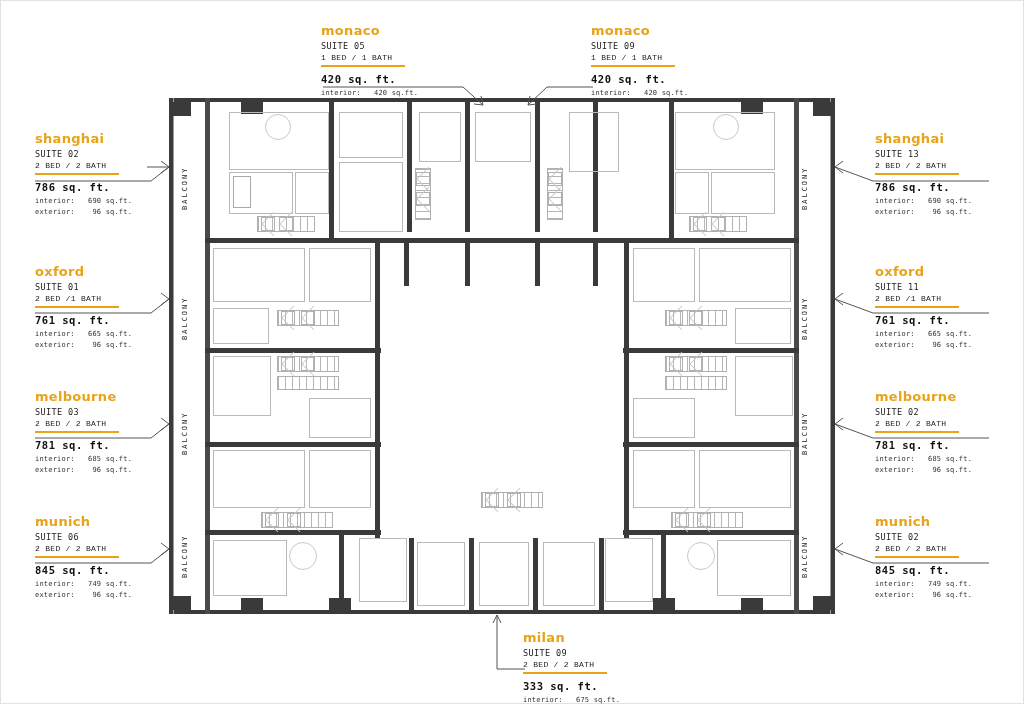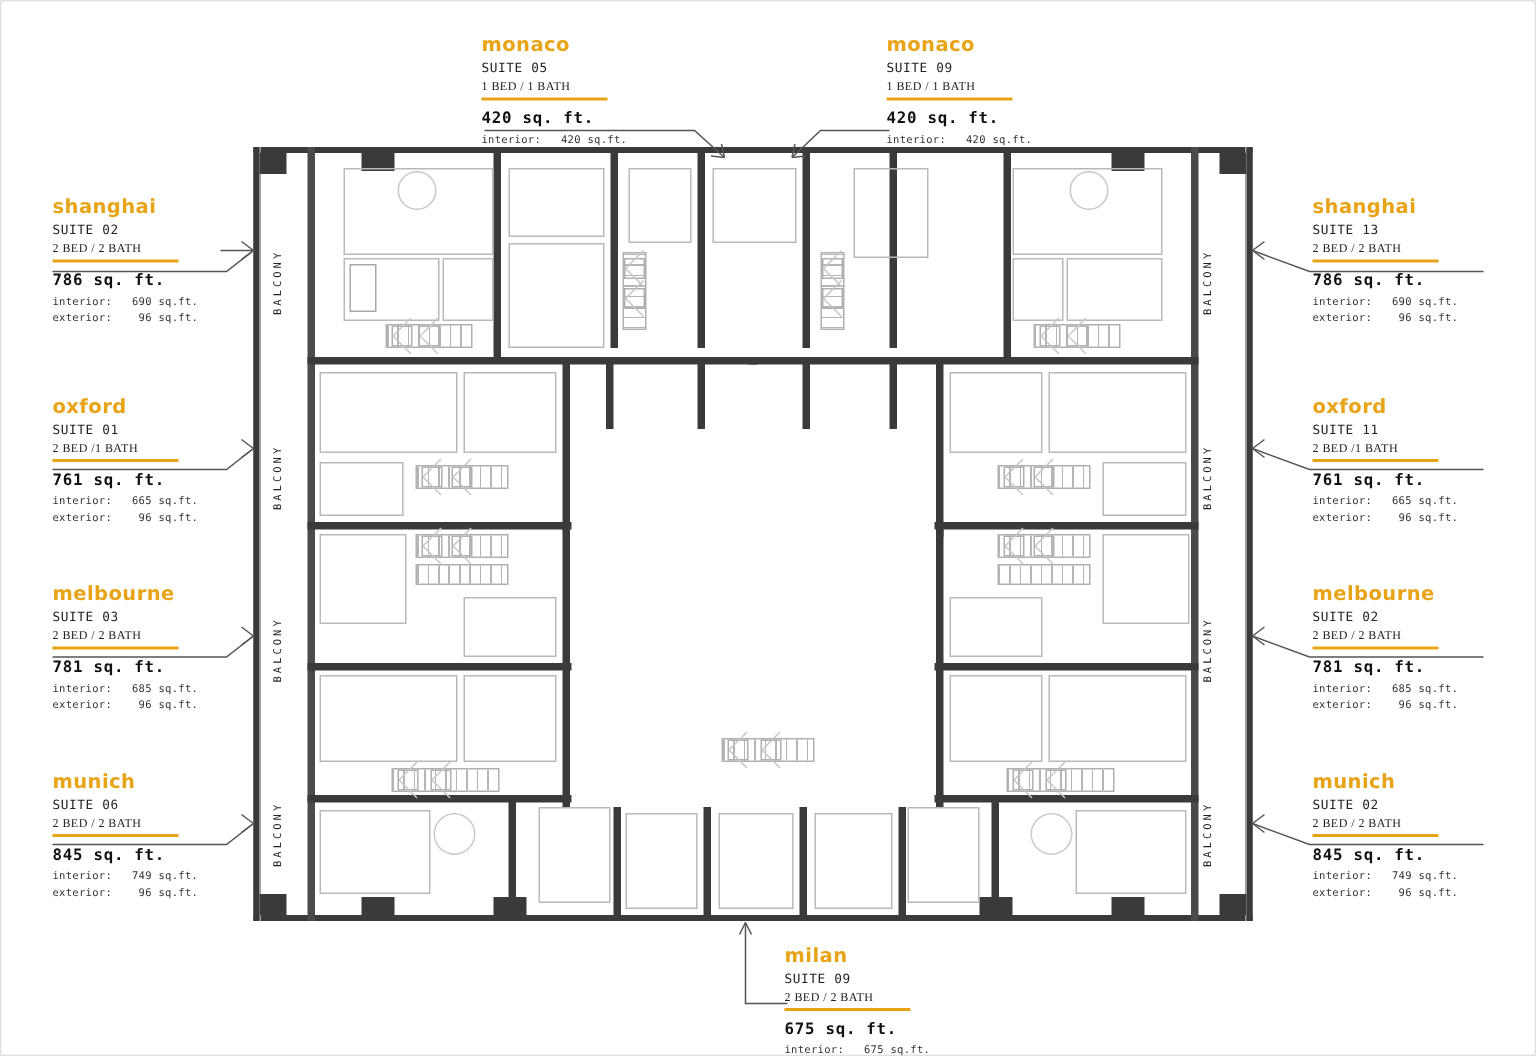--- a/index.html
+++ b/index.html
@@ -24,21 +24,21 @@
     text-transform:lowercase;
   }
   .label .suite{
     font-family:"DejaVu Sans Mono", monospace;
     font-size:8.5px;
     color:#222;
     letter-spacing:.4px;
     margin:0 0 2px 0;
   }
   .label .beds{
-    font-family:Liberation Serif, serif;
+    font-family:Liberation Mono, monospace;
     font-size:8px;
     color:#222;
     letter-spacing:.3px;
     padding-bottom:3px;
     margin:0 0 6px 0;
     border-bottom:2px solid #e8a317;
     display:block;
     width:84px;
   }
   .label .area{
@@ -394,17 +394,17 @@
     <div class="suite">SUITE 09</div>
     <div class="beds">1 BED / 1 BATH</div>
     <div class="area">420 sq. ft.</div>
     <div class="sub">interior:   420 sq.ft.</div>
   </div>
 
   <div class="label" style="left:522px;top:629px;">
     <div class="name">milan</div>
     <div class="suite">SUITE 09</div>
     <div class="beds">2 BED / 2 BATH</div>
-    <div class="area">675 sq. ft.</div>
+    <div class="area">333 sq. ft.</div>
     <div class="sub">interior:   675 sq.ft.</div>
   </div>
 
 </div>
 
 </body></html>

